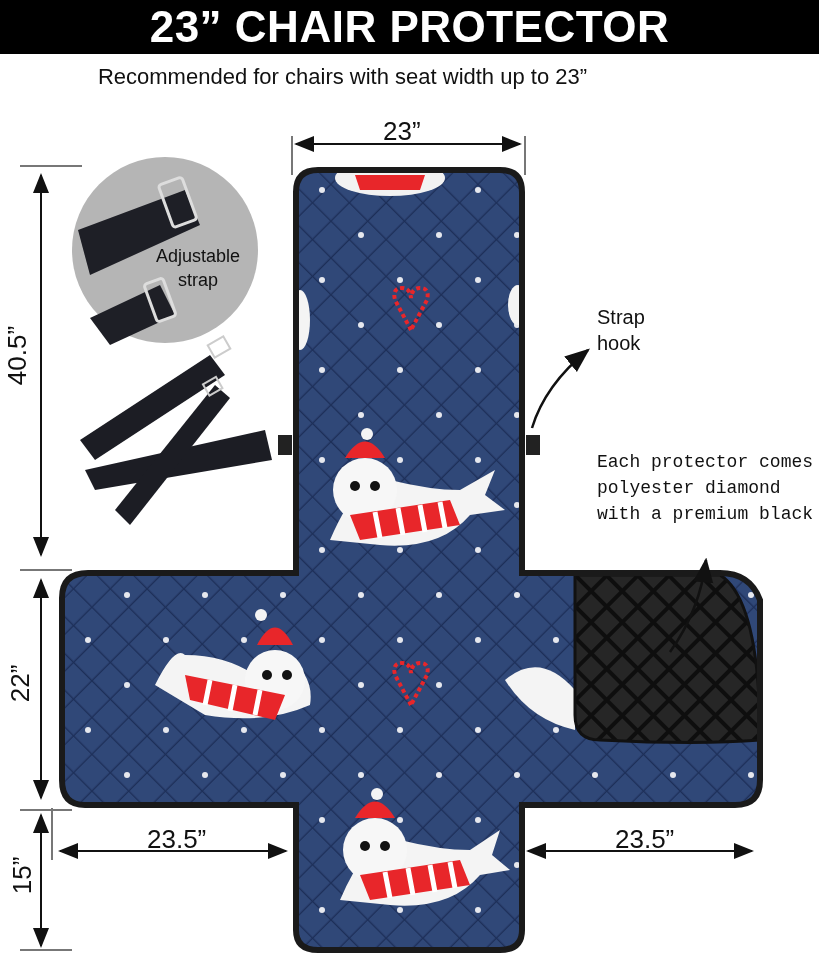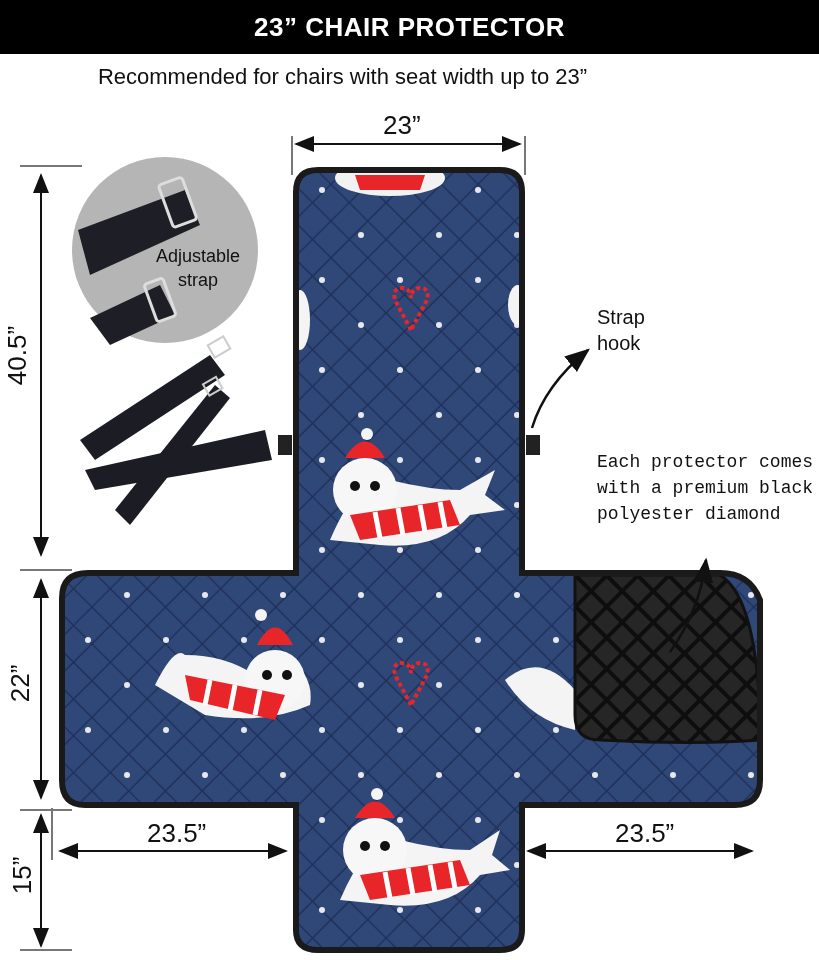--- a/index.html
+++ b/index.html
@@ -1,19 +1,19 @@
 <!DOCTYPE html>
 <html><head>
 <meta charset="utf-8">
 <style>
   html,body{margin:0;padding:0;background:#fff;}
   body{width:819px;height:960px;position:relative;overflow:hidden;font-family:"Liberation Sans","DejaVu Sans",sans-serif;color:#111;}
-  .header{position:absolute;left:0;top:0;width:819px;height:54px;background:#000;color:#fff;display:flex;align-items:center;justify-content:center;font-weight:bold;font-size:26px;letter-spacing:0.5px;}
+  .header{position:absolute;left:0;top:0;width:819px;height:54px;background:#000;color:#fff;display:flex;align-items:center;justify-content:center;font-weight:bold;font-size:44px;letter-spacing:0.5px;}
   .subtitle{position:absolute;left:0;top:64px;width:685px;text-align:center;font-size:22px;color:#111;}
-  .label{position:absolute;font-size:26px;color:#111;white-space:nowrap;}
+  .label{position:absolute;font-size:26px;color:#111;white-space:nowrap;margin-top:6px;}
   .note{position:absolute;font-size:18px;line-height:26px;color:#111;}
   svg.overlay{position:absolute;left:0;top:0;}
   .vlabel{position:absolute;font-size:26px;transform:rotate(-90deg);transform-origin:center;white-space:nowrap;}
 </style>
 </head>
 <body>
 
 <div class="header">23” CHAIR PROTECTOR</div>
 <div class="subtitle">Recommended for chairs with seat width up to 23”</div>
 
@@ -156,15 +156,15 @@
   <div>strap</div>
 </div>
 
 <div class="note" style="left:597px;top:304px;font-size:20px;">
   <div>Strap</div>
   <div>hook</div>
 </div>
 
 <div class="note" style="left:597px;top:449px;font-family:Liberation Mono, monospace;">
   <div>Each protector comes</div>
+  <div>polyester diamond</div>
   <div>with a premium black</div>
-  <div>polyester diamond</div>
 </div>
 
 </body></html>

